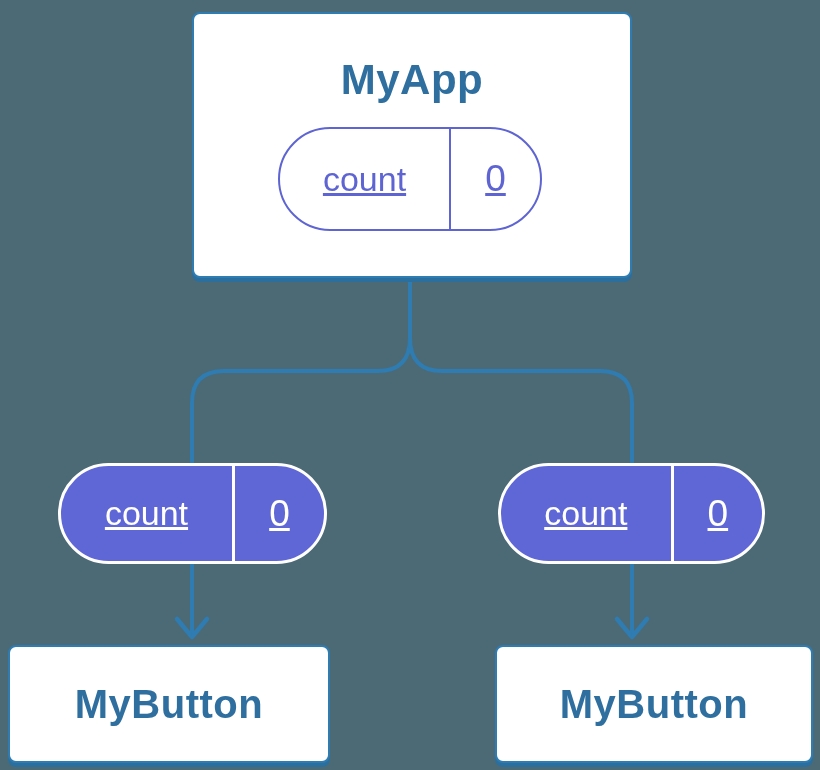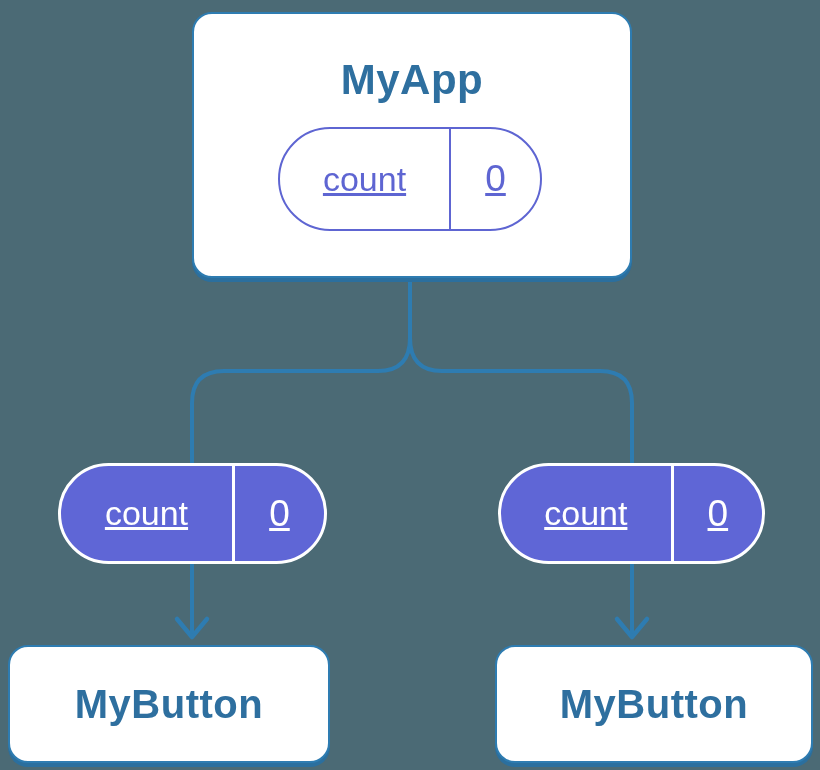--- a/index.html
+++ b/index.html
@@ -10,21 +10,21 @@
     position: relative;
     overflow: hidden;
   }
   .stage { position: absolute; inset: 0; width: 820px; height: 770px; }
   svg.connectors { position: absolute; left: 0; top: 0; z-index: 1; }
 
   .card {
     position: absolute;
     background: #ffffff;
     border: 2px solid #2e7cb1;
-    border-radius: 20px;
+    border-radius: 8px;
     box-sizing: border-box;
     box-shadow: 0 4px 0 0 #2b6f9e;
     z-index: 2;
   }
   .card-title {
     color: #2e6f9f;
     font-weight: 600;
     text-align: center;
     letter-spacing: 0.5px;
   }

